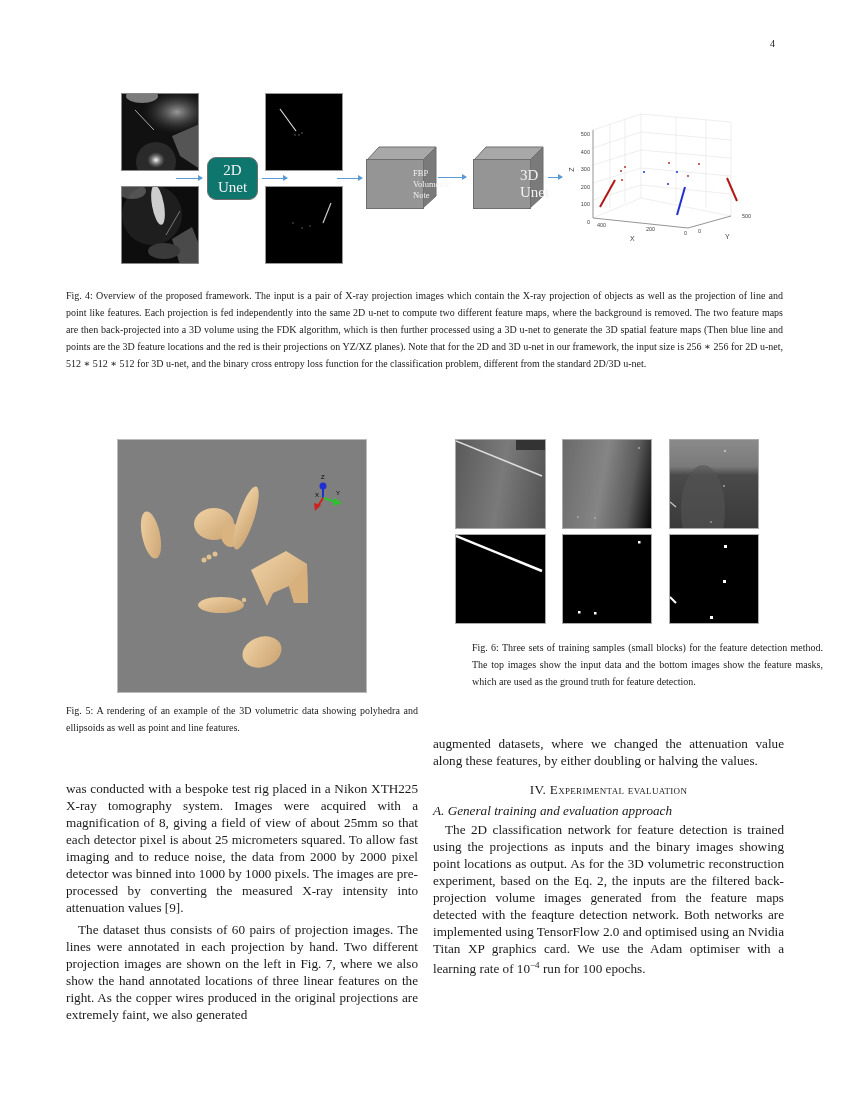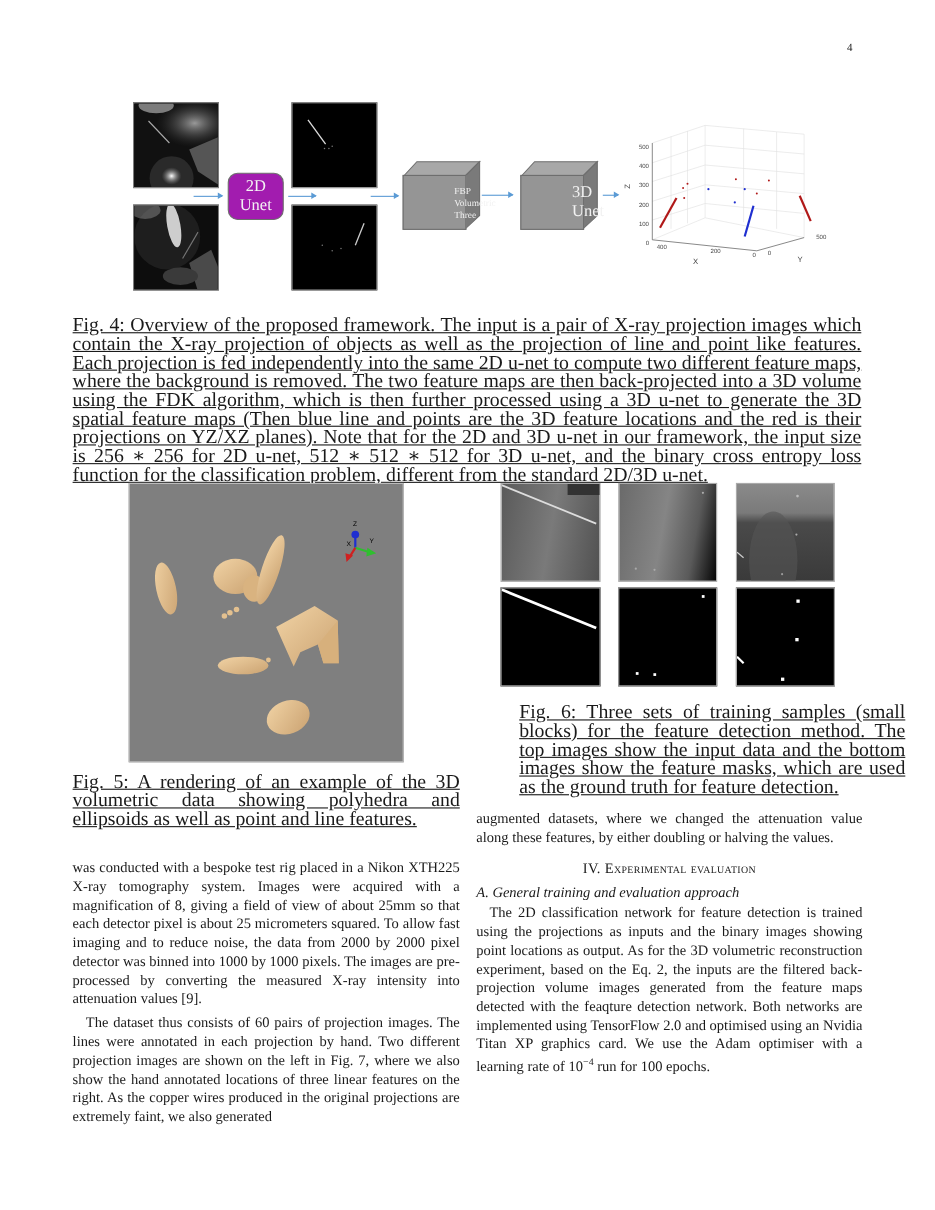--- a/index.html
+++ b/index.html
@@ -6,28 +6,28 @@
   body { width: 850px; height: 1100px; position: relative; overflow: hidden;
          font-family: "Liberation Serif", "DejaVu Serif", serif; color: #1a1a1a; }
   .abs { position: absolute; }
   .pagenum { left: 770px; top: 38px; font-size: 10px; }
 
   
   .xray { background: #000; border: 1px solid #888; box-sizing: border-box; overflow: hidden; }
   .arrow { height: 1px; background: #5b9bd5; }
   .arrow::after { content: ""; position: absolute; right: -1px; top: -3px;
                   border-left: 5px solid #5b9bd5; border-top: 3.5px solid transparent; border-bottom: 3.5px solid transparent; }
-  .unet2d { background: #a21caf; border: 1px solid #6f6f6f; border-radius: 9px; color: #f3f3f3;
+  .unet2d { background: #0f766e; border: 1px solid #6f6f6f; border-radius: 9px; color: #f3f3f3;
             font-size: 15px; line-height: 17px; text-align: center; display: flex; flex-direction: column;
             justify-content: center; box-sizing: border-box; }
   .cube-front { background: #959595; border: 1px solid #6e6e6e; box-sizing: border-box; color: #f2f2f2;
                 display: flex; flex-direction: column; justify-content: center; text-align: center; padding-left: 46px; }
   .plot3d { font-family: "Liberation Sans", "DejaVu Sans", sans-serif; }
 
-  .caption { font-size: 18px; line-height: 17px; text-align: justify; text-decoration: underline; }
+  .caption { font-size: 10px; line-height: 17px; text-align: justify; }
   .caption p { margin: 0; }
   .col { font-size: 13.2px; line-height: 17px; text-align: justify; }
   .col p { margin: 0; }
   .indent { text-indent: 12px; }
   .section-title { font-size: 13.2px; text-align: center; letter-spacing: 0.3px; }
   .sc { font-variant: small-caps; }
   .subsection { font-style: italic; font-size: 13.2px; }
 </style>
 </head>
 <body>
@@ -102,21 +102,21 @@
   <div class="abs arrow" style="left:337px;top:178px;width:25px;"></div>
 
   <div class="abs" style="left:366px;top:146px;width:72px;height:64px;">
     <svg class="abs" style="left:0;top:0;" width="72" height="64" viewBox="0 0 72 64">
       <polygon points="1,14 13,1 70,1 57,14" fill="#a8a8a8" stroke="#6e6e6e" stroke-width="1"></polygon>
       <polygon points="57,14 70,1 70,50 57,62" fill="#7a7a7a" stroke="#6e6e6e" stroke-width="1"></polygon>
     </svg>
     <div class="abs cube-front" style="left:0;top:13px;width:58px;height:50px;font-size:8.5px;line-height:11px;">
       <span>FBP</span>
       <span>Volumetric</span>
-      <span>Three</span>
+      <span>Note</span>
     </div>
   </div>
 
   <div class="abs arrow" style="left:438px;top:177px;width:28px;"></div>
 
   <div class="abs" style="left:473px;top:146px;width:72px;height:64px;">
     <svg class="abs" style="left:0;top:0;" width="72" height="64" viewBox="0 0 72 64">
       <polygon points="1,14 13,1 70,1 57,14" fill="#a8a8a8" stroke="#6e6e6e" stroke-width="1"></polygon>
       <polygon points="57,14 70,1 70,50 57,62" fill="#7a7a7a" stroke="#6e6e6e" stroke-width="1"></polygon>
     </svg>

